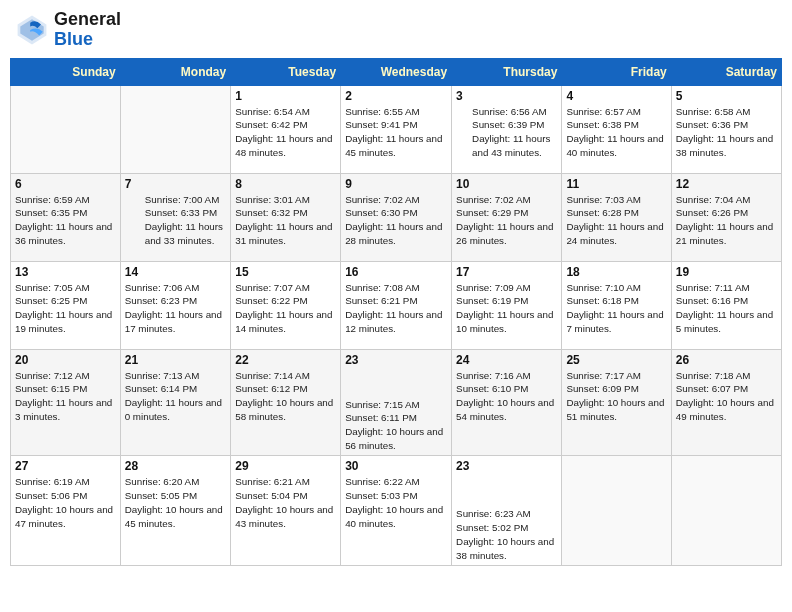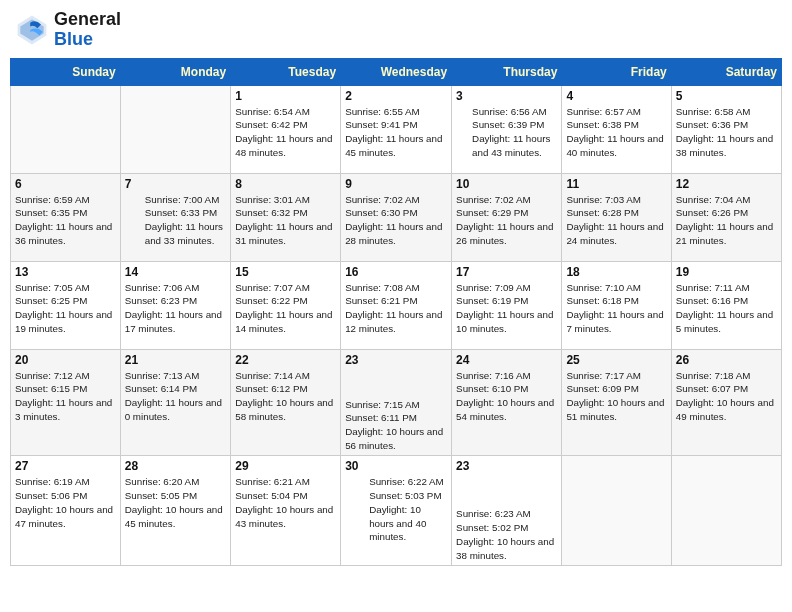--- a/index.html
+++ b/index.html
@@ -300,21 +300,21 @@
 Daylight: 10 hours and 45 minutes.</div>
         </td>
         <td>
           <div class="day-num">29</div>
           <div class="day-info" style="white-space: pre-line;">Sunrise: 6:21 AM
 Sunset: 5:04 PM
 Daylight: 10 hours and 43 minutes.</div>
         </td>
         <td>
           <div class="day-num">30</div>
-          <div class="day-info" style="white-space: pre-line; margin-left: 24px;">Sunrise: 6:22 AM
+          <div class="day-info" style="white-space: pre-line;">Sunrise: 6:22 AM
 Sunset: 5:03 PM
 Daylight: 10 hours and 40 minutes.</div>
         </td>
         <td>
           <div class="day-num">23</div>
           <div class="day-info" style="white-space: pre-line; margin-top: 34px;">Sunrise: 6:23 AM
 Sunset: 5:02 PM
 Daylight: 10 hours and 38 minutes.</div>
         </td>
         <td class="empty"></td>

